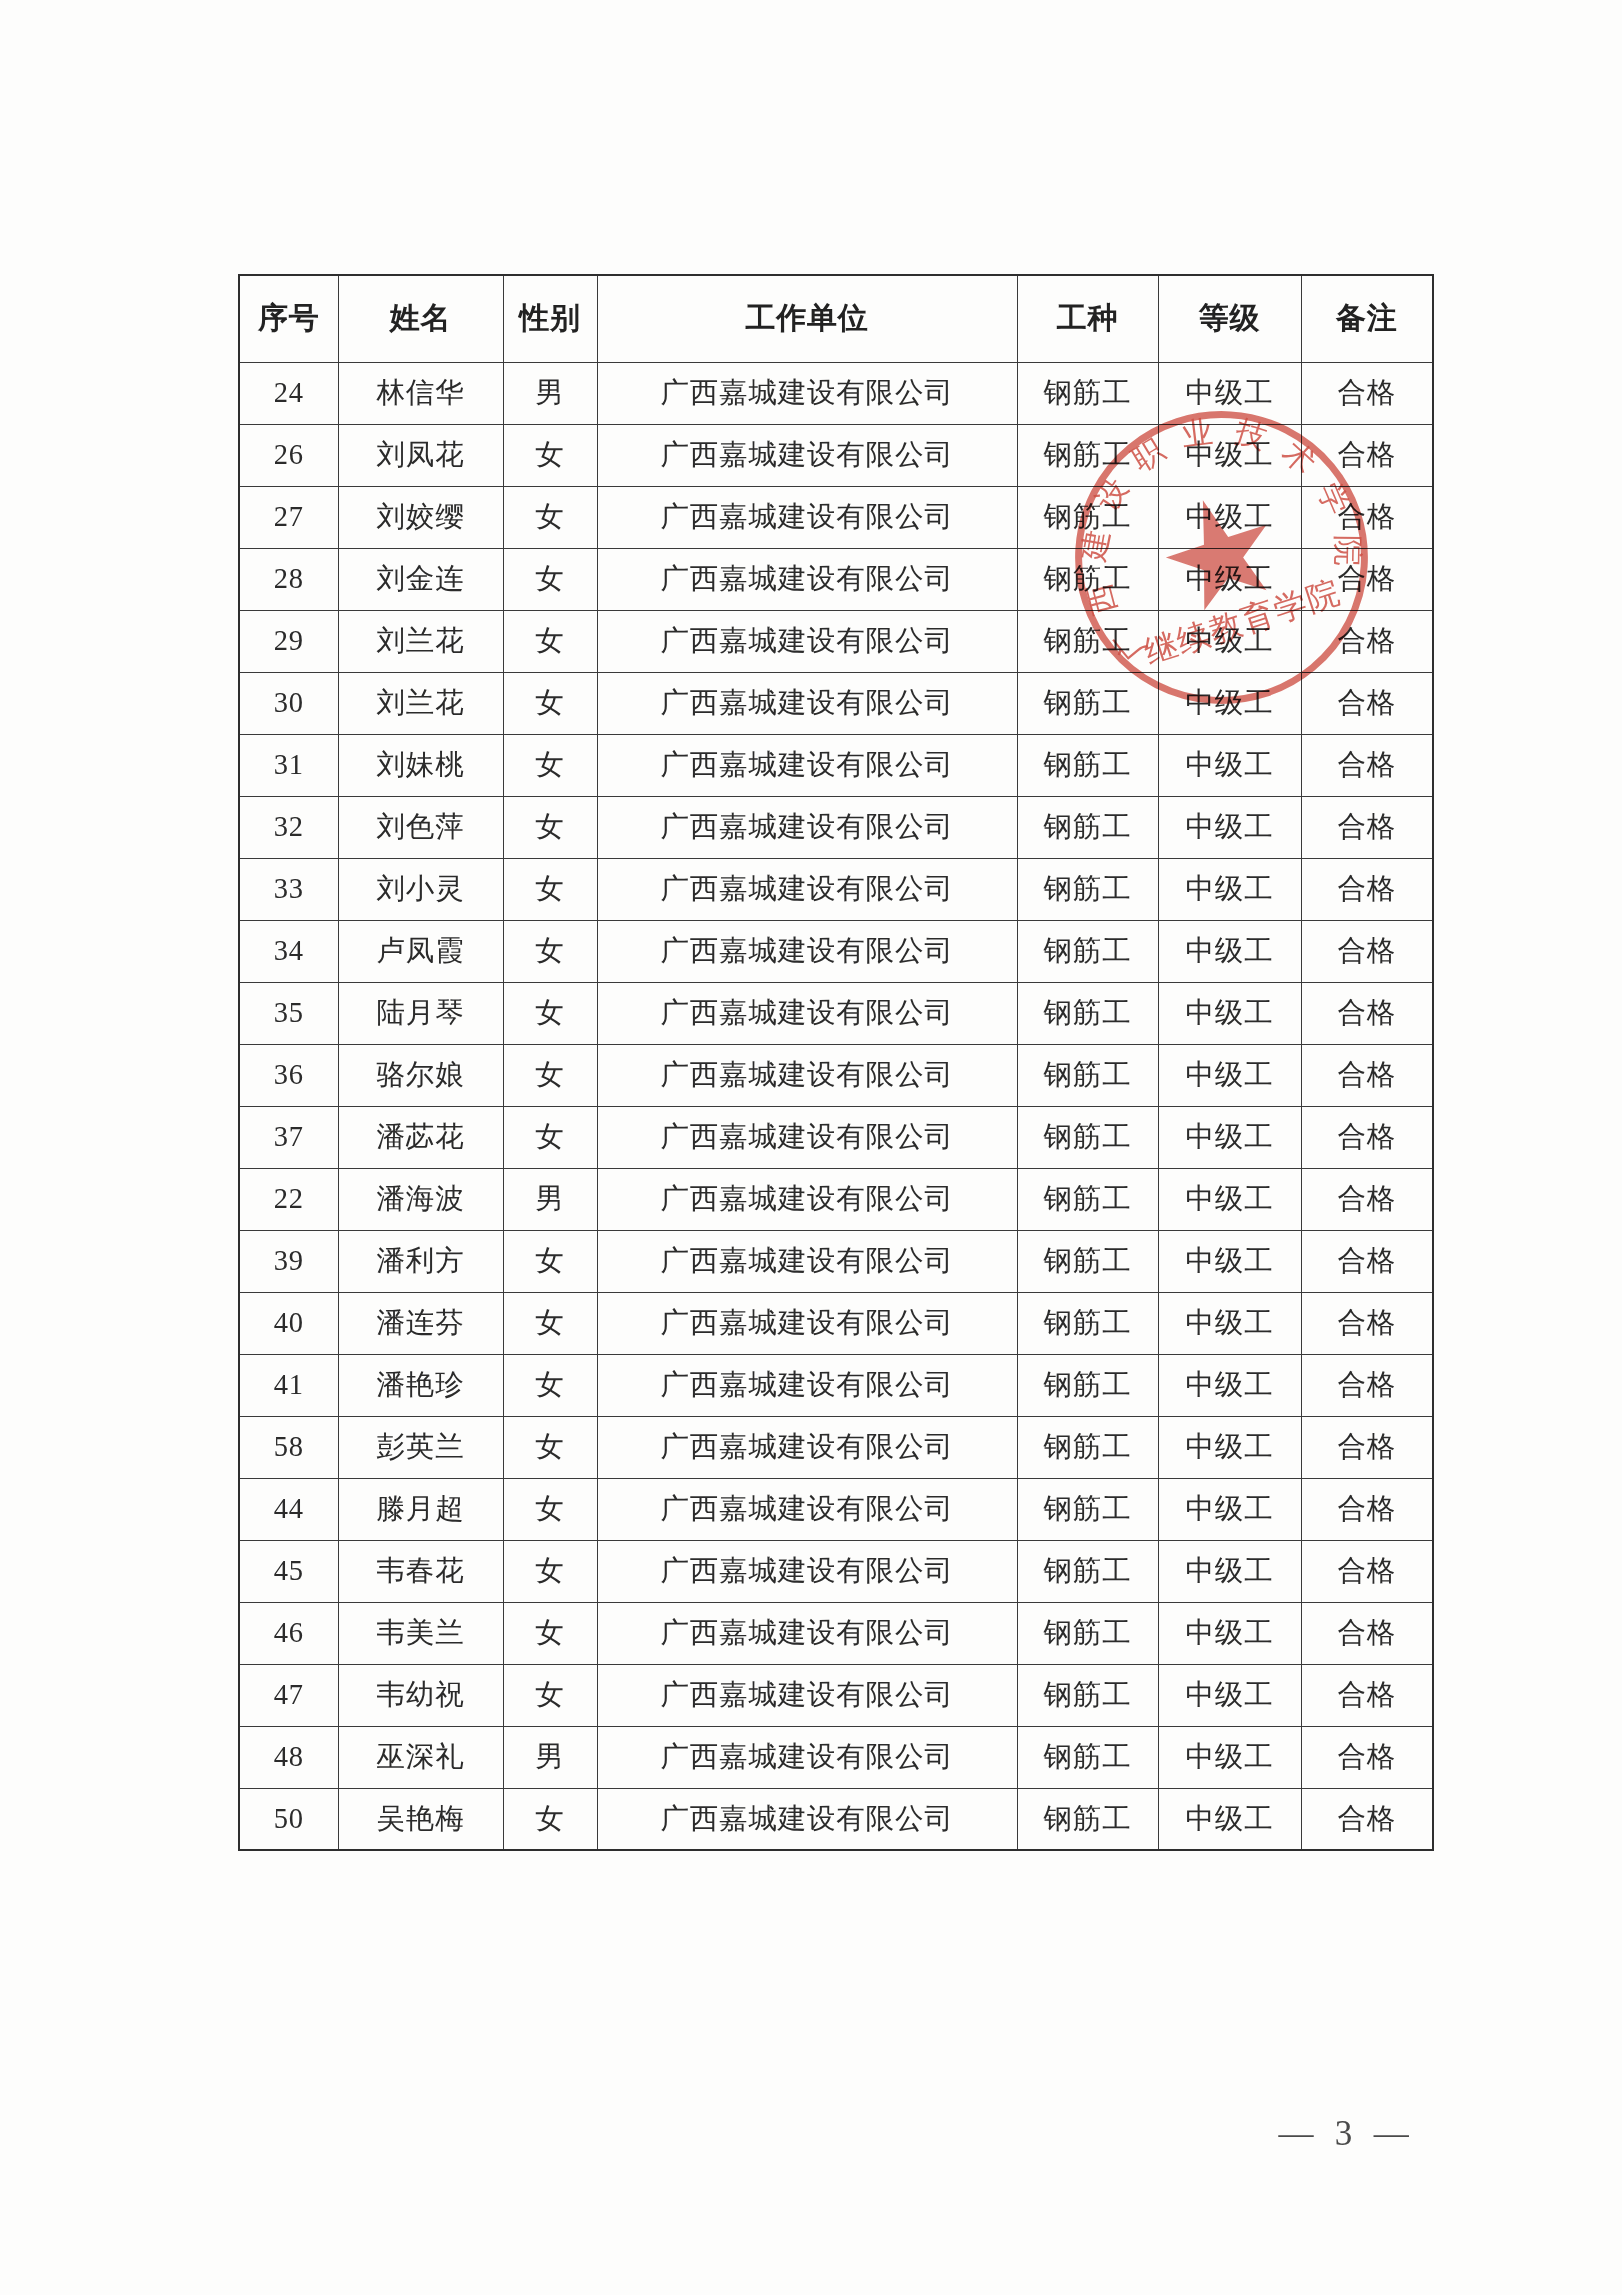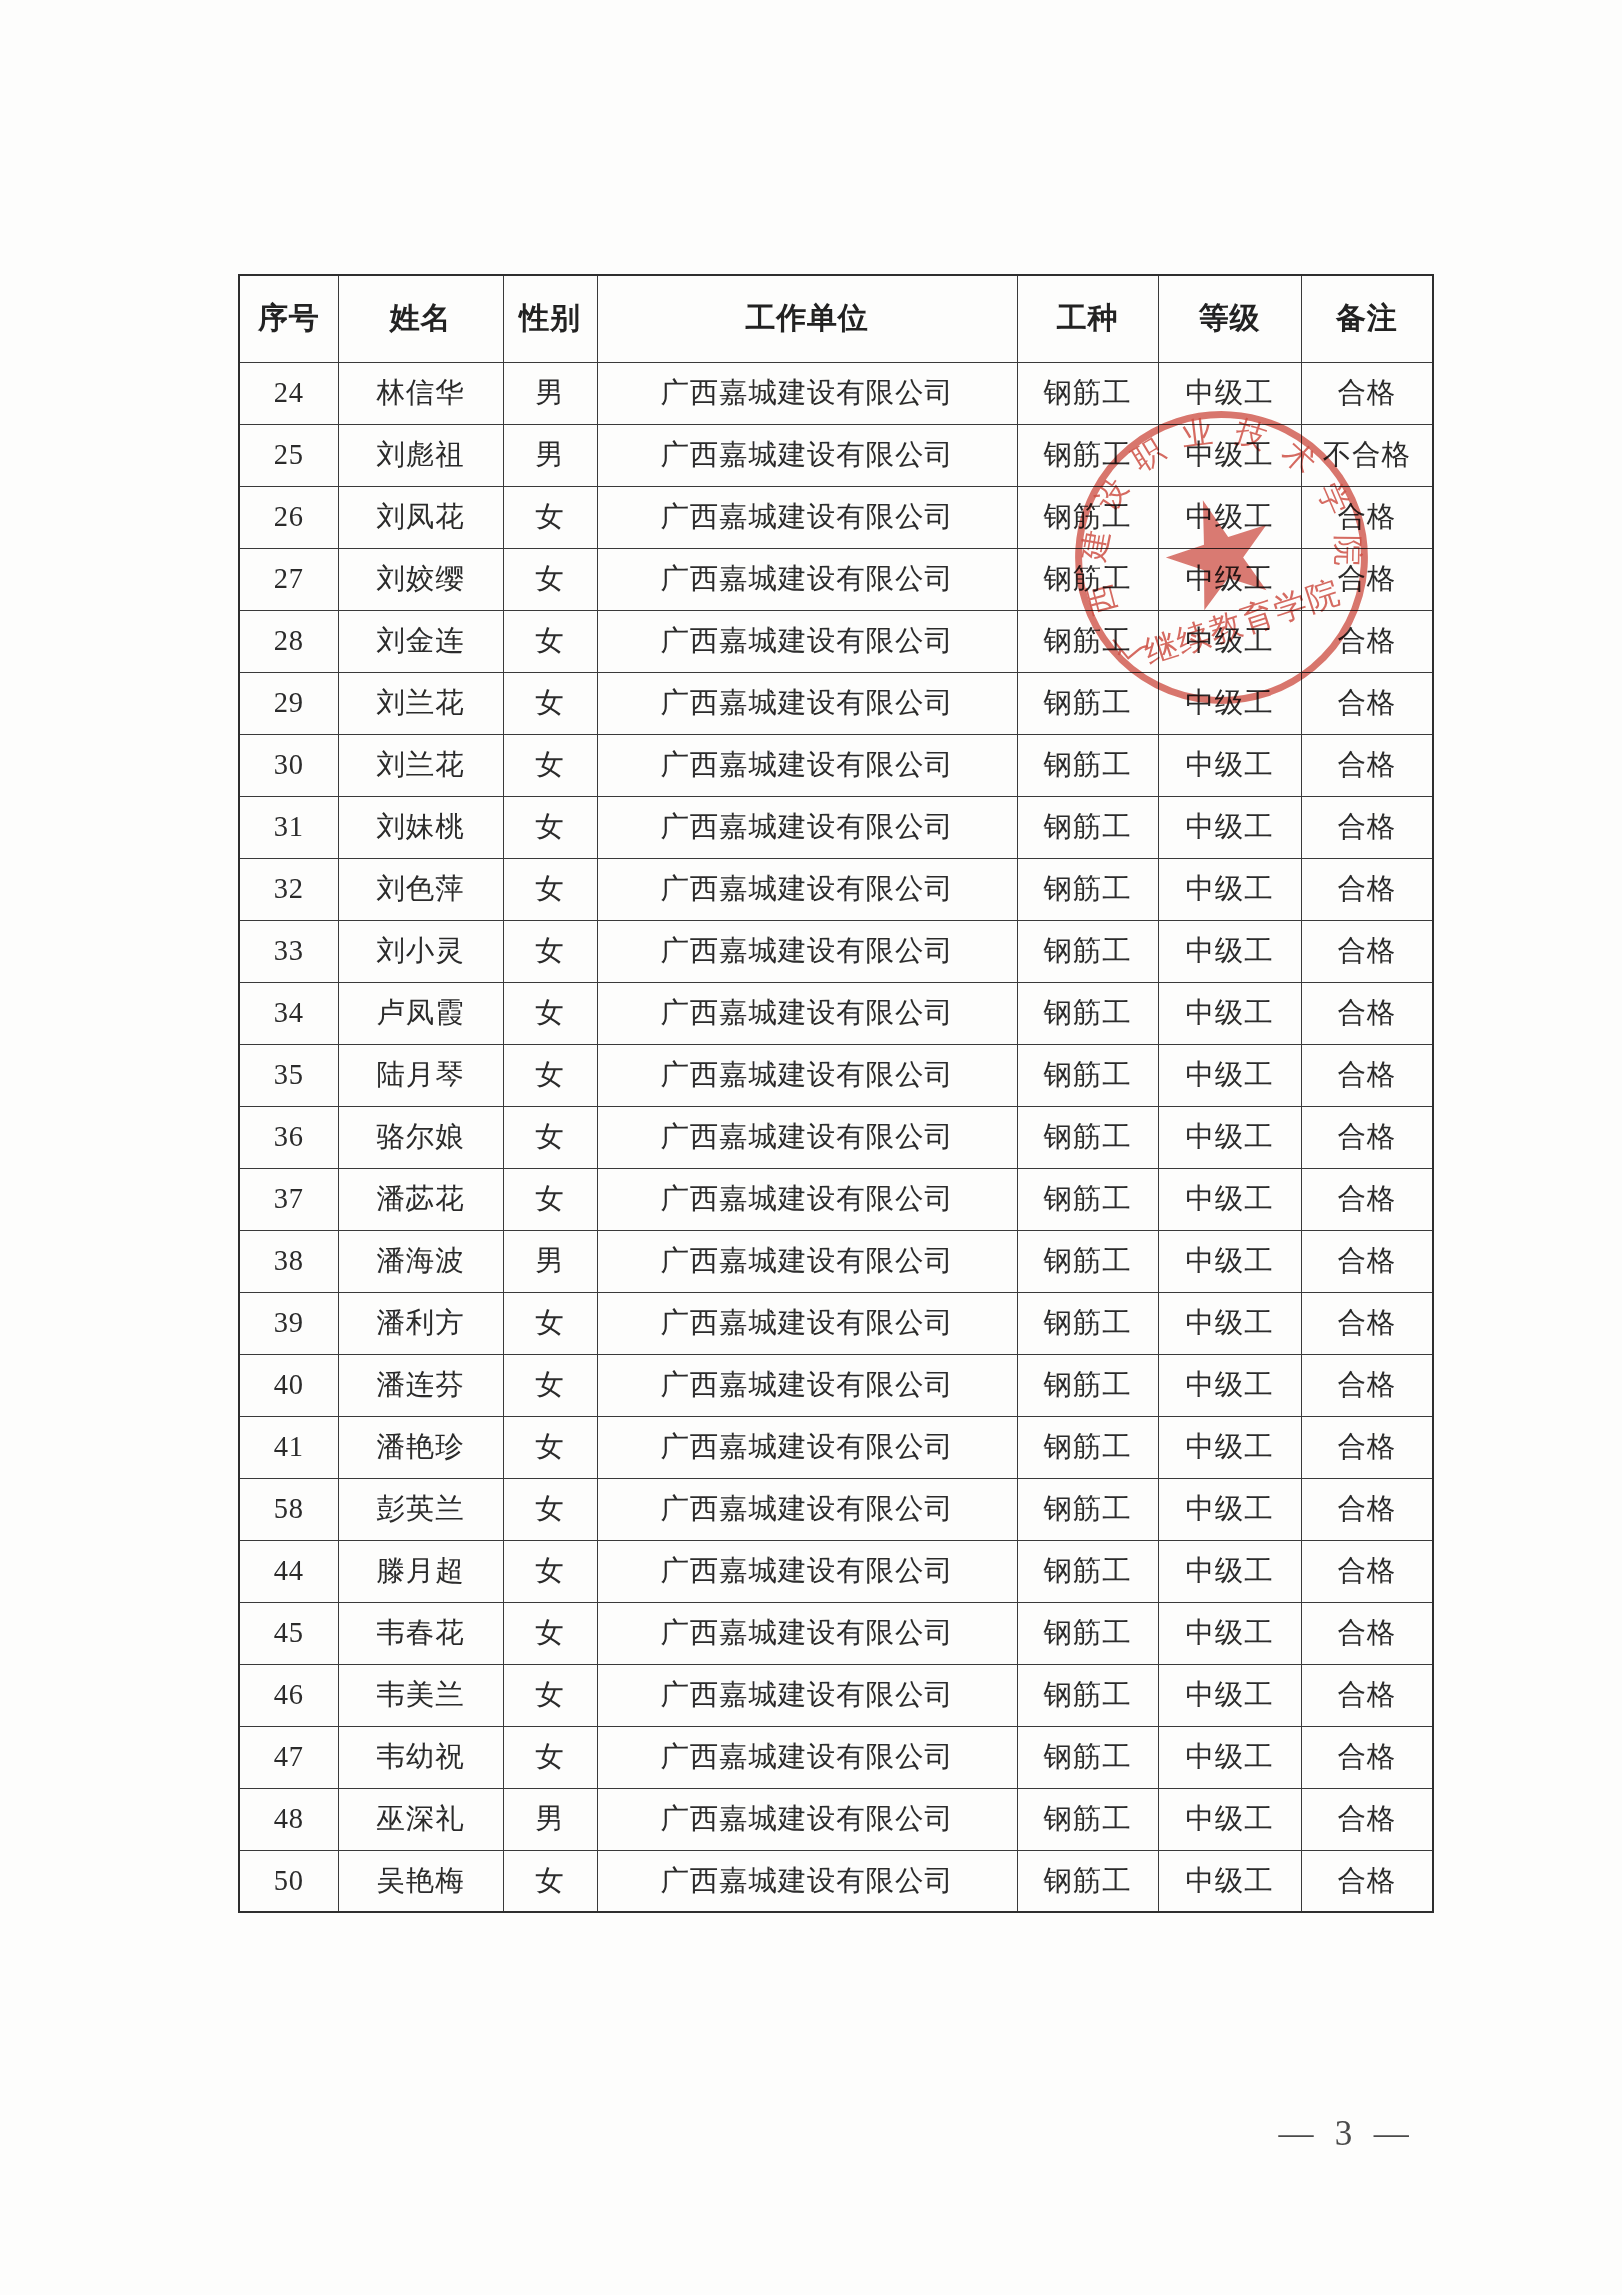--- a/index.html
+++ b/index.html
@@ -85,29 +85,20 @@
         <tr>
           <td>24</td>
           <td>林信华</td>
           <td>男</td>
           <td>广西嘉城建设有限公司</td>
           <td>钢筋工</td>
           <td>中级工</td>
           <td>合格</td>
         </tr>
         <tr>
-          <td>25</td>
-          <td>刘彪祖</td>
-          <td>男</td>
-          <td>广西嘉城建设有限公司</td>
-          <td>钢筋工</td>
-          <td>中级工</td>
-          <td>不合格</td>
-        </tr>
-        <tr>
           <td>26</td>
           <td>刘凤花</td>
           <td>女</td>
           <td>广西嘉城建设有限公司</td>
           <td>钢筋工</td>
           <td>中级工</td>
           <td>合格</td>
         </tr>
         <tr>
           <td>27</td>
@@ -202,21 +193,21 @@
         <tr>
           <td>37</td>
           <td>潘苾花</td>
           <td>女</td>
           <td>广西嘉城建设有限公司</td>
           <td>钢筋工</td>
           <td>中级工</td>
           <td>合格</td>
         </tr>
         <tr>
-          <td>38</td>
+          <td>22</td>
           <td>潘海波</td>
           <td>男</td>
           <td>广西嘉城建设有限公司</td>
           <td>钢筋工</td>
           <td>中级工</td>
           <td>合格</td>
         </tr>
         <tr>
           <td>39</td>
           <td>潘利方</td>

